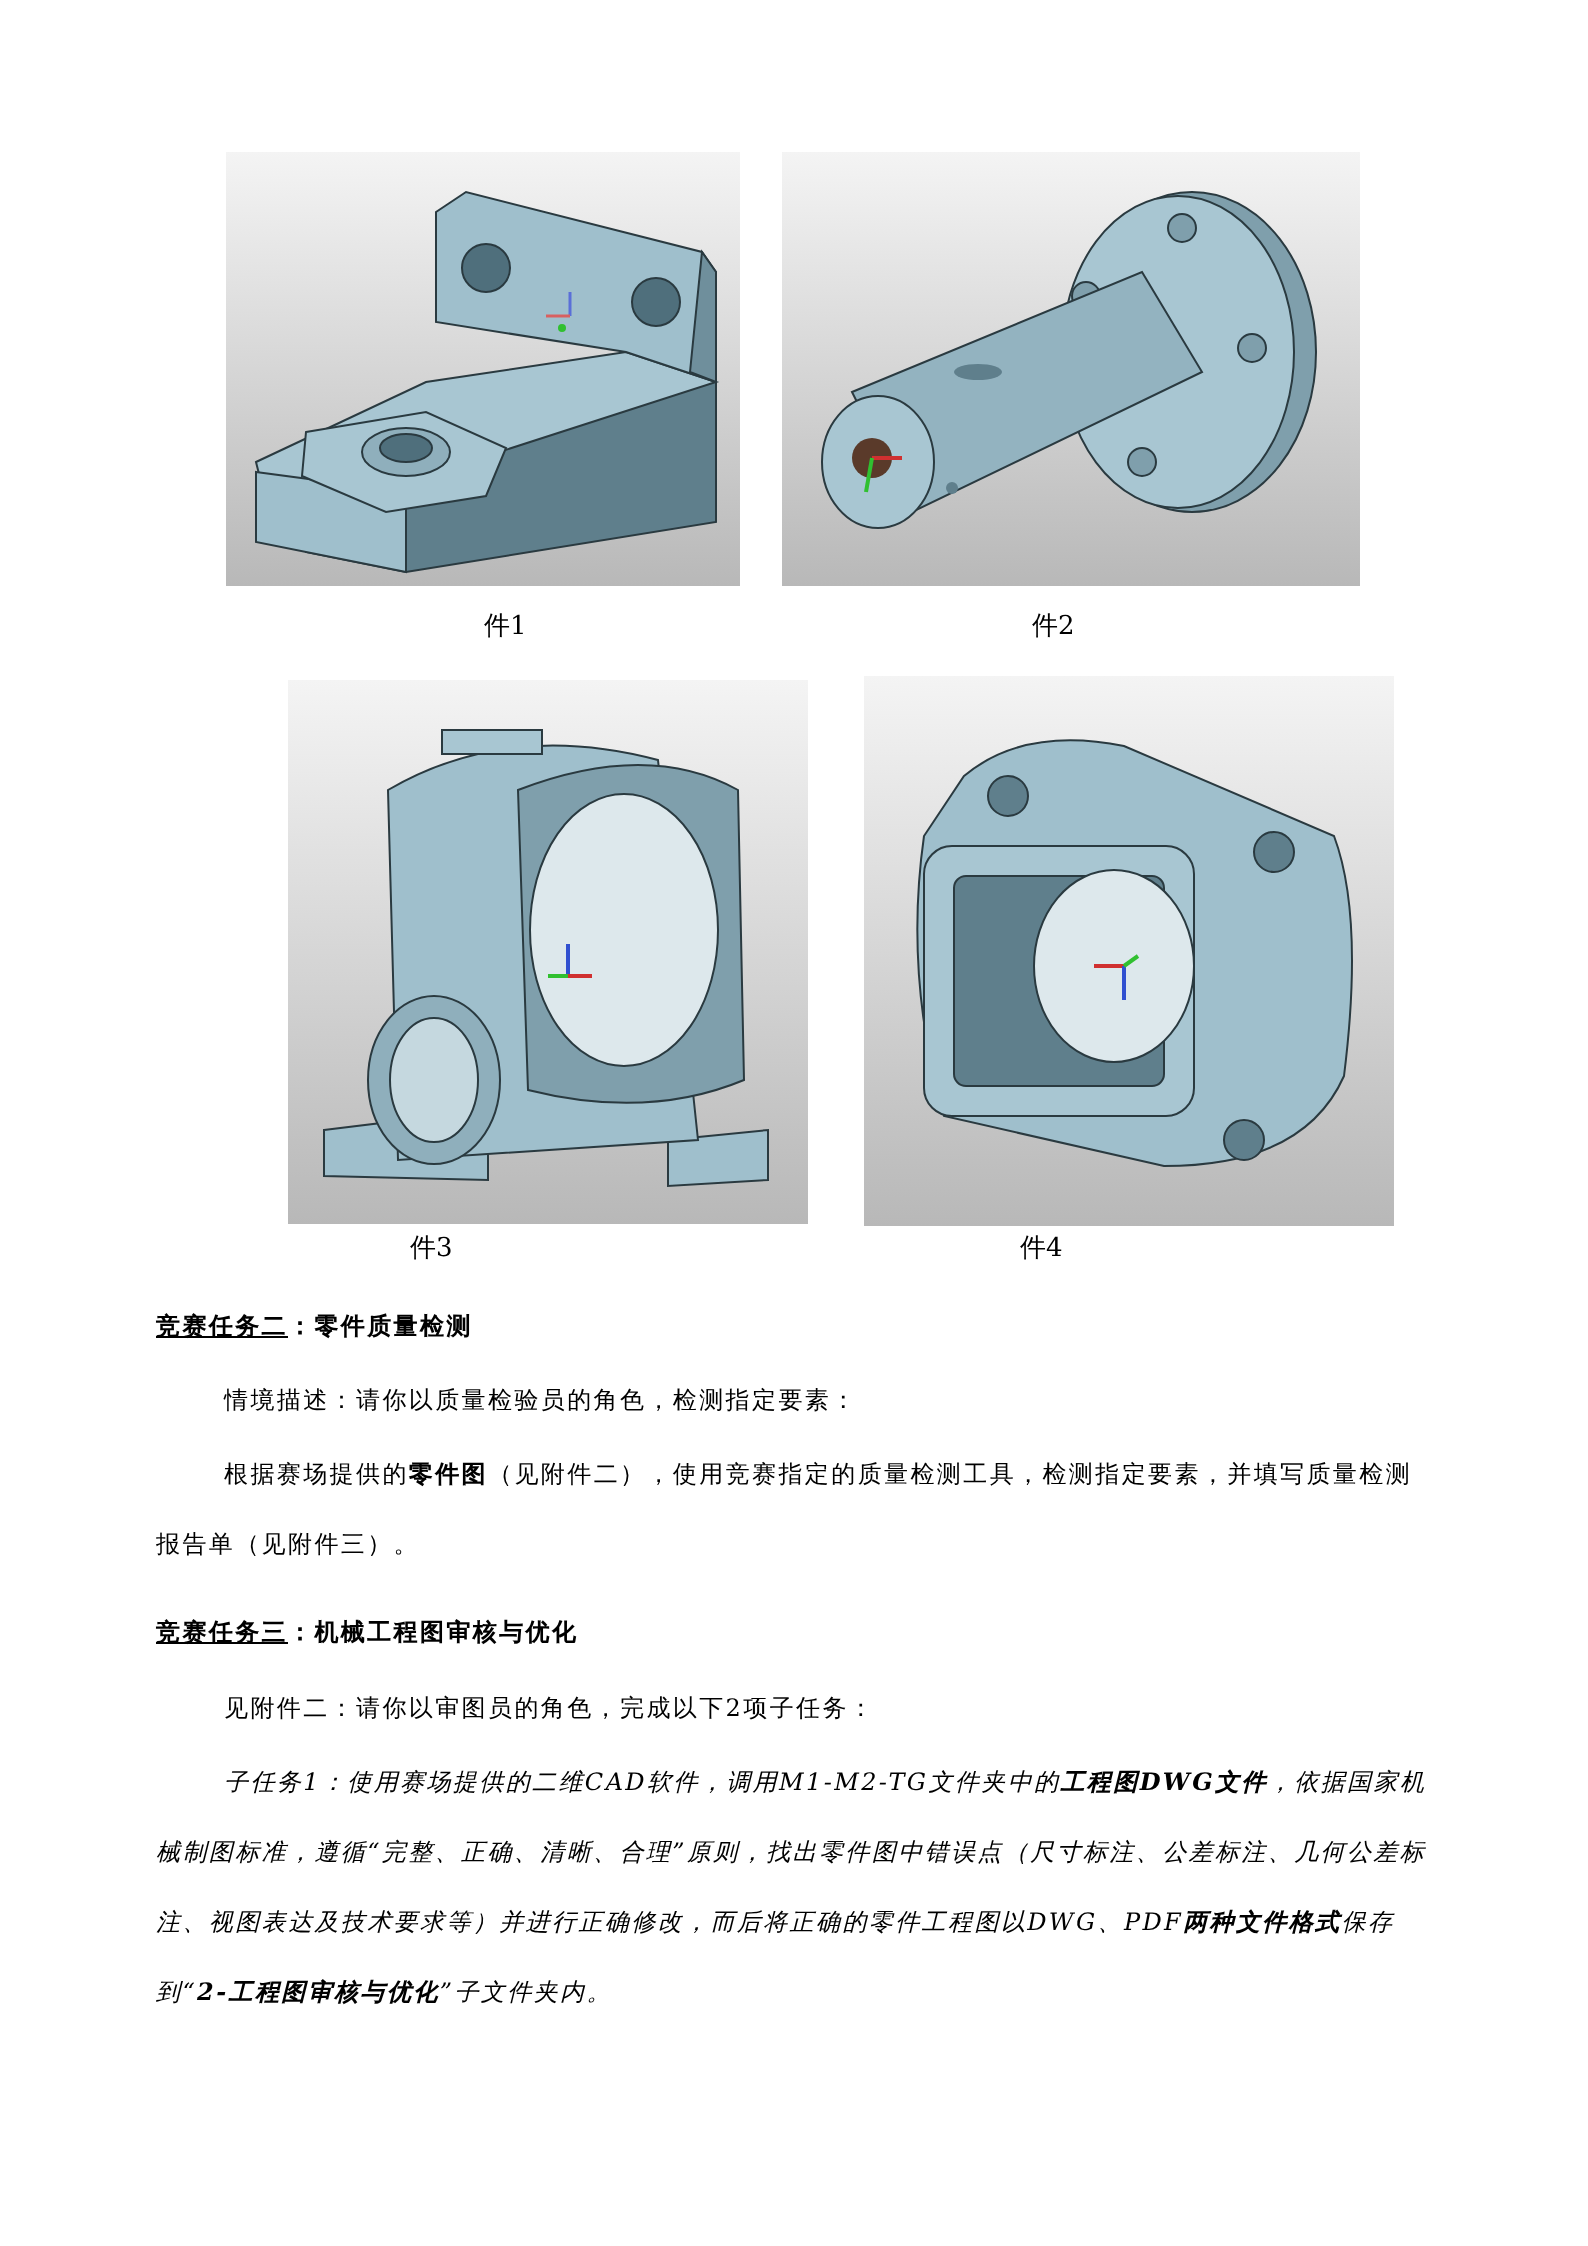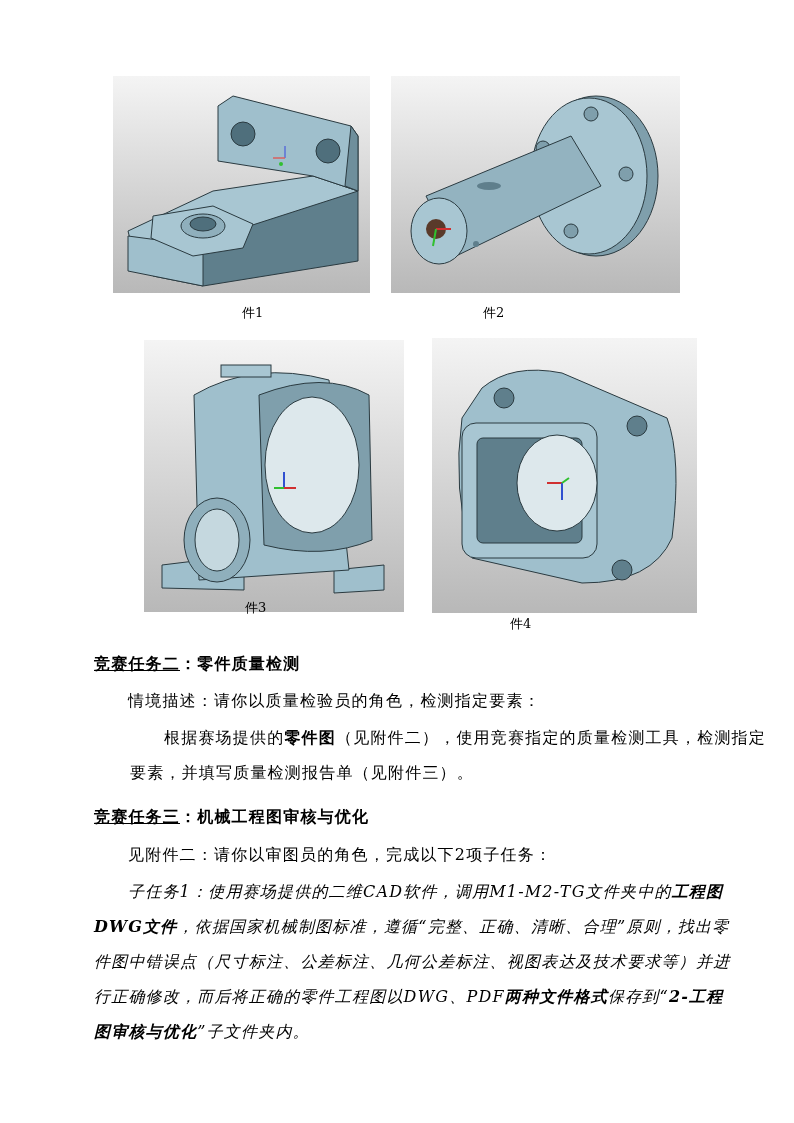--- a/index.html
+++ b/index.html
@@ -1,21 +1,21 @@
 <!DOCTYPE html>
 <html><head>
 <meta charset="utf-8">
 <style>
   html, body { margin:0; padding:0; background:#ffffff; }
   body { width:794px; height:1123px; position:relative; overflow:hidden;
          font-family: "DejaVu Serif", "Liberation Serif", serif; color:#000; }
   .fig { position:absolute; background:linear-gradient(#f4f4f4, #b8b8b8); overflow:hidden; }
   .fig svg { width:100%; height:100%; display:block; }
   .cap { position:absolute; font-size:13px; }
-  .para { position:absolute; left:94px; width:640px; font-size:16px; line-height:35px; letter-spacing:1.2px; }
+  .para { position:absolute; left:78px; width:640px; font-size:12px; line-height:35px; letter-spacing:1.2px; }
   .indent { text-indent:34px; }
   .heading { font-weight:bold; }
   .heading .ul { text-decoration:underline; }
   b { font-weight:bold; }
 </style>
 </head>
 <body>
 
 <div class="fig" style="left:113px;top:76px;width:257px;height:217px;">
   <svg viewBox="0 0 257 217">
@@ -46,38 +46,38 @@
     <circle cx="152" cy="72" r="7" fill="#7f9fac" stroke="#2a3a40"></circle>
     <polygon points="35,120 180,60 210,110 65,180" fill="#93b3c0" stroke="#2a3a40"></polygon>
     <ellipse cx="48" cy="155" rx="28" ry="33" fill="#a8c6d2" stroke="#2a3a40"></ellipse>
     <circle cx="45" cy="153" r="10" fill="#5a3a2a"></circle>
     <line x1="45" y1="153" x2="60" y2="153" stroke="#d03030" stroke-width="2"></line>
     <line x1="45" y1="153" x2="42" y2="170" stroke="#30c030" stroke-width="2"></line>
     <circle cx="85" cy="168" r="3" fill="#5f7f8c"></circle>
     <ellipse cx="98" cy="110" rx="12" ry="4" fill="#5f7f8c"></ellipse>
   </svg>
 </div>
-<div class="cap" style="left:483px;top:304px;">件2</div>
+<div class="cap" style="left:516px;top:304px;">件2</div>
 
 <div class="fig" style="left:144px;top:340px;width:260px;height:272px;">
   <svg viewBox="0 0 260 272">
     <polygon points="18,225 100,215 100,250 18,248" fill="#9fbfcc" stroke="#2a3a40"></polygon>
     <polygon points="190,230 240,225 240,250 190,253" fill="#9fbfcc" stroke="#2a3a40"></polygon>
     <path d="M50,55 Q110,20 185,40 L205,230 L55,240 Z" fill="#9fbfcc" stroke="#2a3a40"></path>
     <path d="M115,55 Q180,30 225,55 L228,200 Q180,220 120,205 Z" fill="#7f9fac" stroke="#2a3a40"></path>
     <ellipse cx="168" cy="125" rx="47" ry="68" fill="#dde8ec" stroke="#2a3a40"></ellipse>
     <rect x="77" y="25" width="50" height="12" fill="#a8c6d2" stroke="#2a3a40"></rect>
     <ellipse cx="73" cy="200" rx="33" ry="42" fill="#8fafbc" stroke="#2a3a40"></ellipse>
     <ellipse cx="73" cy="200" rx="22" ry="31" fill="#c5d8df" stroke="#2a3a40"></ellipse>
     <line x1="140" y1="148" x2="140" y2="132" stroke="#3050d0" stroke-width="2"></line>
     <line x1="140" y1="148" x2="152" y2="148" stroke="#d03030" stroke-width="2"></line>
     <line x1="140" y1="148" x2="130" y2="148" stroke="#30c030" stroke-width="2"></line>
   </svg>
 </div>
-<div class="cap" style="left:205px;top:599px;margin-left:40px;">件3</div>
+<div class="cap" style="left:205px;top:615px;">件3</div>
 
 <div class="fig" style="left:432px;top:338px;width:265px;height:275px;">
   <svg viewBox="0 0 265 275">
     <path d="M50,50 Q80,25 130,35 L235,80 Q250,120 240,200 Q220,245 150,245 L40,220 Q20,150 30,80 Z" fill="#9fbfcc" stroke="#2a3a40"></path>
     <circle cx="72" cy="60" r="10" fill="#5f7f8c" stroke="#2a3a40"></circle>
     <circle cx="205" cy="88" r="10" fill="#5f7f8c" stroke="#2a3a40"></circle>
     <circle cx="190" cy="232" r="10" fill="#5f7f8c" stroke="#2a3a40"></circle>
     <rect x="30" y="85" width="135" height="135" rx="14" fill="#a8c6d2" stroke="#2a3a40"></rect>
     <rect x="45" y="100" width="105" height="105" rx="6" fill="#5f7f8c" stroke="#2a3a40"></rect>
     <ellipse cx="125" cy="145" rx="40" ry="48" fill="#dde8ec" stroke="#2a3a40"></ellipse>
@@ -85,21 +85,21 @@
     <line x1="130" y1="145" x2="130" y2="162" stroke="#3050d0" stroke-width="2"></line>
     <line x1="130" y1="145" x2="137" y2="140" stroke="#30c030" stroke-width="2"></line>
   </svg>
 </div>
 <div class="cap" style="left:510px;top:615px;">件4</div>
 
 <div class="para heading" style="top:646px;">
   <span class="ul">竞赛任务二</span><span>：零件质量检测</span>
 </div>
 <div class="para indent" style="top:683px;">情境描述：请你以质量检验员的角色，检测指定要素：</div>
-<div class="para indent" style="top:720px;margin-left:36px;">
+<div class="para indent" style="top:720px;">
   <span>根据赛场提供的</span><b>零件图</b><span>（见附件二），使用竞赛指定的质量检测工具，检测指定要素，并填写质量检测报告单（见附件三）。</span>
 </div>
 
 <div class="para heading" style="top:799px;font-family:Liberation Serif, serif;">
   <span class="ul">竞赛任务三</span><span>：机械工程图审核与优化</span>
 </div>
 <div class="para indent" style="top:837px;">见附件二：请你以审图员的角色，完成以下2项子任务：</div>
 <div class="para indent" style="top:874px;font-style:italic;">
   <span>子任务1：使用赛场提供的二维CAD软件，调用M1-M2-TG文件夹中的</span><b>工程图DWG文件</b><span>，依据国家机械制图标准，遵循“完整、正确、清晰、合理”原则，找出零件图中错误点（尺寸标注、公差标注、几何公差标注、视图表达及技术要求等）并进行正确修改，而后将正确的零件工程图以DWG、PDF</span><b>两种文件格式</b><span>保存到“</span><b>2-工程图审核与优化</b><span>”子文件夹内。</span>
 </div>

